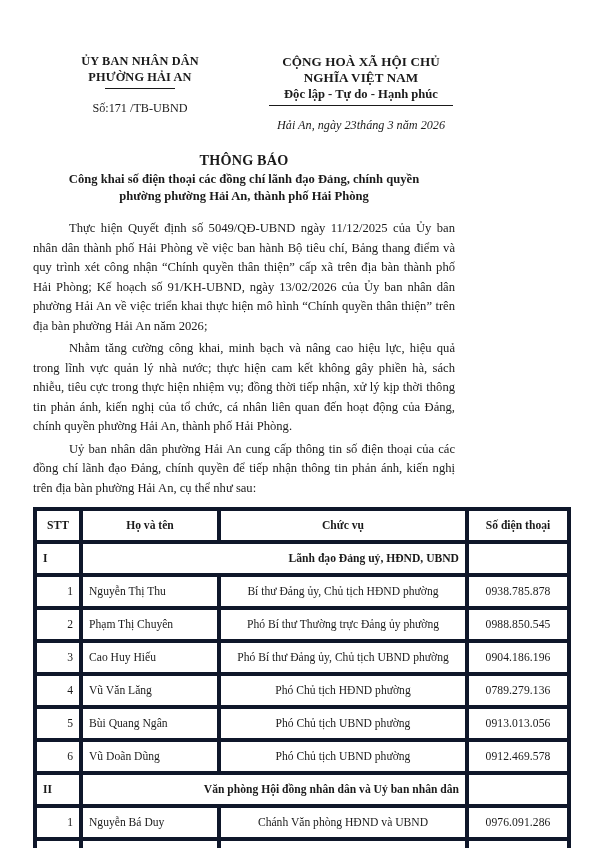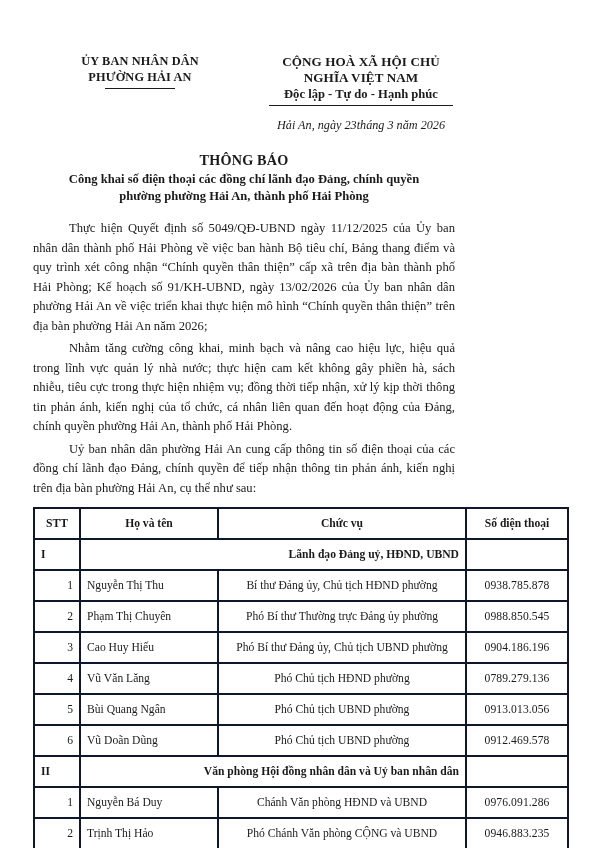--- a/index.html
+++ b/index.html
@@ -117,21 +117,21 @@
     margin-top: 9px;
     padding: 0 33px;
   }
   table.phone-table {
     border-collapse: collapse;
     width: 534px;
     table-layout: fixed;
   }
   table.phone-table td,
   table.phone-table th {
-    border: 2px solid #0f172a;
+    border: 4px solid #0f172a;
     font-size: 11.6px;
     padding: 0 6px;
     height: 29px;
     vertical-align: middle;
   }
   col.c-stt { width: 46px; }
   col.c-name { width: 138px; }
   col.c-role { width: 248px; }
   col.c-phone { width: 102px; }
 
@@ -164,20 +164,21 @@
 <body>
 
 <div class="page">
 
   <div class="letterhead">
 
     <div class="lh-left">
       <div class="org-name">ỦY BAN NHÂN DÂN</div>
       <div class="org-name">PHƯỜNG HẢI AN</div>
       <div class="rule rule-left"></div>
+      <div class="doc-number">Số:171 /TB-UBND</div>
     </div>
 
     <div class="lh-right">
       <div class="nation-name">CỘNG HOÀ XÃ HỘI CHỦ NGHĨA VIỆT NAM</div>
       <div class="motto">Độc lập - Tự do - Hạnh phúc</div>
       <div class="rule rule-right"></div>
       <div class="date-line">Hải An, ngày 23tháng 3  năm 2026</div>
     </div>
 
   </div>

